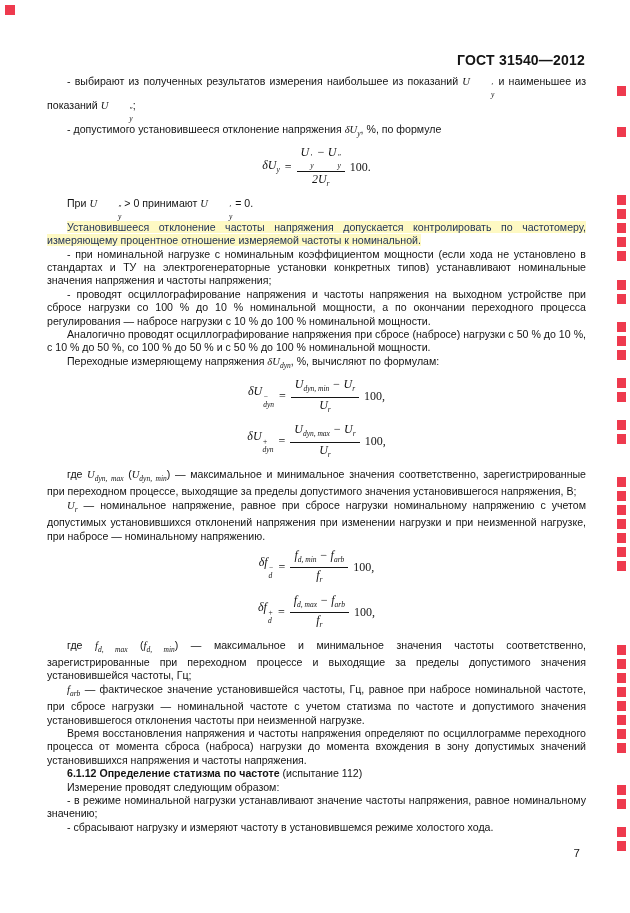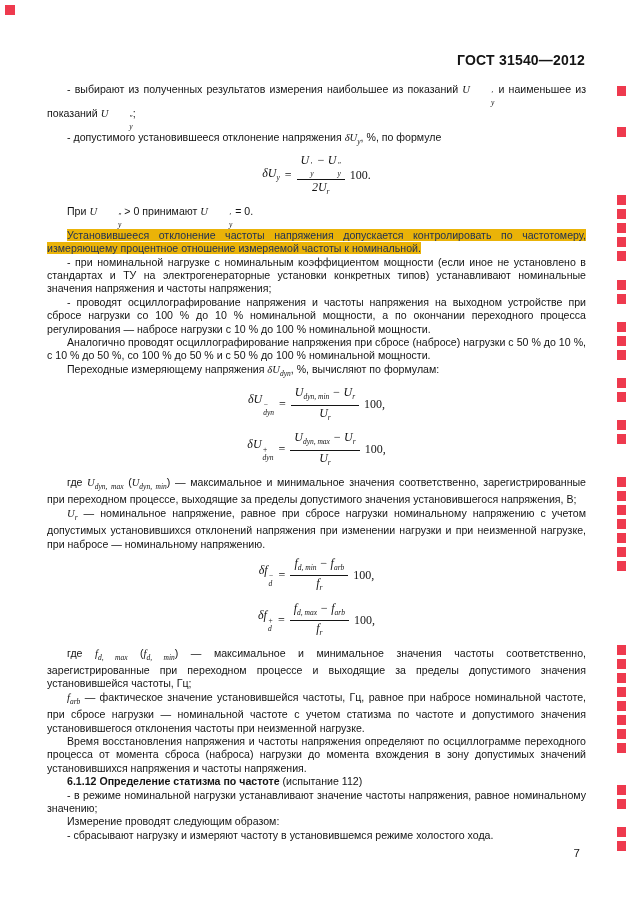--- a/index.html
+++ b/index.html
@@ -10,26 +10,26 @@
     color:#141414;
     position:relative;
     overflow:hidden;
   }
   .sheet { position:absolute; inset:0; }
   .doc-code {
     position:absolute; top:52px; right:45px;
     font-weight:bold; font-size:14px; letter-spacing:0.2px;
   }
   .content {
-    position:absolute; top:83px; left:47px; width:539px;
+    position:absolute; top:75px; left:47px; width:539px;
     font-size:10.6px; line-height:13.4px; text-align:justify;
   }
   p.para { text-indent:20px; }
   p.para .bold { font-weight:bold; }
-  p.highlight span { background:#eab308; color:#1c2e55; }
+  p.highlight span { background:#fef9c3; color:#1c2e55; }
   .math {
     font-family:"Liberation Serif","DejaVu Serif",serif;
     font-style:italic; white-space:nowrap;
   }
   .math sub { font-size:7.5px; vertical-align:-3px; font-style:italic; }
   .supsub {
     display:inline-flex; flex-direction:column; align-items:flex-start;
     font-size:7.5px; line-height:1.05; vertical-align:-4px; margin-left:1px;
   }
   .formula {
@@ -76,21 +76,21 @@
         <span class="ftail"><span>100.</span></span>
       </div>
       <p class="para"><span>При </span><span class="math"><span>U</span><span class="supsub">
             <span>″</span>
             <span>y</span>
           </span></span><span> &gt; 0 принимают </span><span class="math"><span>U</span><span class="supsub">
             <span>′</span>
             <span>y</span>
           </span></span><span> = 0.</span></p>
       <p class="para highlight"><span>Установившееся отклонение частоты напряжения допускается контролировать по частотомеру, измеряющему процентное отношение измеряемой частоты к номинальной.</span></p>
-      <p class="para"><span>- при номинальной нагрузке с номинальным коэффициентом мощности (если иное не установлено в стандартах и ТУ на электрогенераторные установки конкретных типов) устанавливают номинальные значения напряжения и частоты напряжения;</span></p>
+      <p class="para"><span>- при номинальной нагрузке с номинальным коэффициентом мощности (если хода не установлено в стандартах и ТУ на электрогенераторные установки конкретных типов) устанавливают номинальные значения напряжения и частоты напряжения;</span></p>
       <p class="para"><span>- проводят осциллографирование напряжения и частоты напряжения на выходном устройстве при сбросе нагрузки со 100 % до 10 % номинальной мощности, а по окончании переходного процесса регулирования — набросе нагрузки с 10 % до 100 % номинальной мощности.</span></p>
       <p class="para"><span>Аналогично проводят осциллографирование напряжения при сбросе (набросе) нагрузки  с 50 %  до 10 %, с 10 % до 50 %, со 100 % до 50 % и с 50 % до 100 % номинальной мощности.</span></p>
       <p class="para"><span>Переходные измеряющему напряжения </span><span class="math"><span>δU</span><sub>dyn</sub></span><span>, %, вычисляют по формулам:</span></p>
       <div class="formula">
         <span><span class="math"><span>δU</span><span class="supsub">
               <span>−</span>
               <span>dyn</span>
             </span></span></span>
         <span class="eq">=</span>
         <span class="frac">
@@ -134,22 +134,22 @@
         <span class="frac">
           <span class="num"><span class="math"><span>f</span><sub>d, max</sub></span><span> − </span><span class="math"><span>f</span><sub>arb</sub></span></span>
           <span class="den"><span class="math"><span>f</span><sub>r</sub></span></span>
         </span>
         <span class="ftail"><span>100,</span></span>
       </div>
       <p class="para"><span>где </span><span class="math"><span>f</span><sub>d, max</sub></span><span> (</span><span class="math"><span>f</span><sub>d, min</sub></span><span>) — максимальное и минимальное значения частоты соответственно, зарегистрированные при переходном процессе и выходящие за пределы  допустимого  значения  установившейся частоты, Гц;</span></p>
       <p class="para"><span class="math"><span>f</span><sub>arb</sub></span><span> — фактическое значение установившейся частоты, Гц, равное при набросе номинальной частоте, при сбросе нагрузки — номинальной частоте с учетом статизма по частоте и допустимого значения установившегося отклонения частоты при неизменной нагрузке.</span></p>
       <p class="para"><span>Время восстановления напряжения и частоты напряжения определяют по осциллограмме переходного процесса от момента сброса (наброса) нагрузки до момента вхождения в зону допустимых значений установившихся напряжения и частоты напряжения.</span></p>
       <p class="para"><span class="bold">6.1.12 Определение статизма по частоте </span><span>(испытание 112)</span></p>
+      <p class="para"><span>Измерение проводят следующим образом:</span></p>
       <p class="para"><span>- в режиме номинальной нагрузки устанавливают значение частоты напряжения, равное номинальному значению;</span></p>
-      <p class="para"><span>Измерение проводят следующим образом:</span></p>
       <p class="para"><span>- сбрасывают нагрузку и измеряют частоту в установившемся режиме холостого хода.</span></p>
     </div>
   <div class="page-number">7</div>
   <div>
       <div class="marker" style="top: 86px; background: rgb(238, 58, 78);"></div>
       <div class="marker" style="top: 127px; background: rgb(238, 58, 78);"></div>
       <div class="marker" style="top: 195px; background: rgb(238, 58, 78);"></div>
       <div class="marker" style="top: 209px; background: rgb(238, 58, 78);"></div>
       <div class="marker" style="top: 223px; background: rgb(238, 58, 78);"></div>
       <div class="marker" style="top: 237px; background: rgb(238, 58, 78);"></div>

